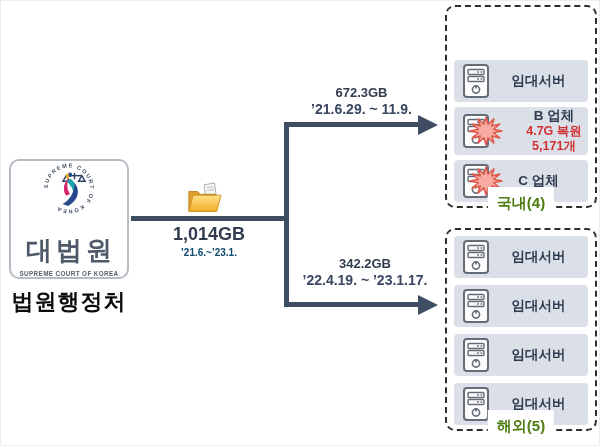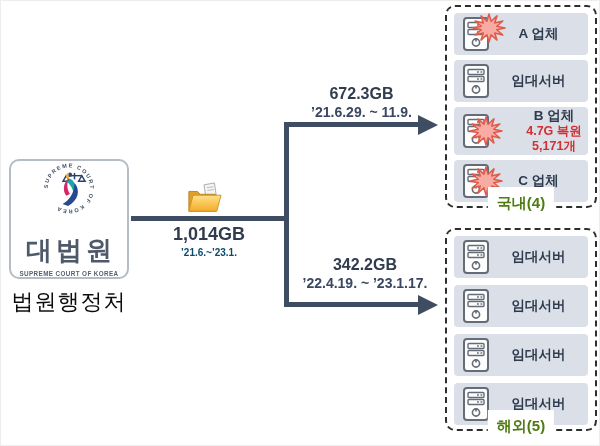--- a/index.html
+++ b/index.html
@@ -12,32 +12,32 @@
   .org-box{
     position:absolute;left:8px;top:158px;width:120px;height:120px;
     background:#fff;border:2px solid #b6bcc4;border-radius:10px;
     box-sizing:border-box;display:flex;flex-direction:column;
     align-items:center;justify-content:center;
   }
   .org-name{font-size:26px;font-weight:bold;color:#4e5a6a;letter-spacing:4px;margin-top:17px;text-indent:4px;}
   .org-name-en{font-size:6.3px;font-weight:bold;color:#556070;letter-spacing:.4px;margin-top:2px;}
   .org-dept{
     position:absolute;left:2px;top:286px;width:132px;text-align:center;
-    font-size:22px;font-weight:normal;color:#0c0c0c;letter-spacing:1px;
+    font-size:22px;font-weight:bold;color:#0c0c0c;letter-spacing:1px;
   }
   
   .line{position:absolute;background:#3f4d63;}
   .arrow-right{
     position:absolute;width:0;height:0;
     border-top:10px solid transparent;border-bottom:10px solid transparent;
     border-left:20px solid #3f4d63;
   }
   
   .flow-label{position:absolute;text-align:center;color:#313c4f;}
-  .flow-amount{font-size:16px;font-weight:bold;}
+  .flow-amount{font-size:13px;font-weight:bold;}
   .flow-period{font-size:14px;font-weight:600;color:#3a4760;margin-top:1px;}
   .total-amount{font-size:18px;font-weight:bold;}
   .total-period{font-size:10px;font-weight:600;color:#0c4a6e;margin-top:2px;}
   
   .group-box{
     position:absolute;width:152px;border:2px dashed #2e2e2e;border-radius:10px;
     box-sizing:border-box;background:#fff;
   }
   .group-label{
     position:absolute;left:50%;bottom:-12px;transform:translateX(-50%);
@@ -138,31 +138,20 @@
         <line x1="14" y1="15" x2="15.8" y2="15" stroke="#646c78" stroke-width="1.4"></line>
         <line x1="17.5" y1="15" x2="19.3" y2="15" stroke="#646c78" stroke-width="1.4"></line>
         <circle cx="13" cy="25.5" r="3.6" fill="none" stroke="#646c78" stroke-width="1.6"></circle>
         <line x1="13" y1="21" x2="13" y2="24.4" stroke="#646c78" stroke-width="1.6"></line>
       </g>
       <polygon id="burst-glyph" points="33,15 24.7,16.8 30.9,22 22.7,19.9 25,27.1 19.1,21.8 17,29 14.9,21.8 9,27.1 11.3,19.9 3.1,22 9.3,16.8 1,15 9.3,13.2 3.1,8 11.3,10.1 9,2.9 14.9,8.2 17,1 19.1,8.2 25,2.9 22.7,10.1 30.9,8 24.7,13.2" fill="#f7aba3" stroke="#e05a4a" stroke-width="1.5" stroke-linejoin="round"></polygon>
     </defs>
   </svg>
 
   <div class="group-box" style="left:444px;top:4px;height:203px;">
-    <div class="server-row" style="top:6px;">
-      <span class="icon-wrap">
-        <svg width="26" height="34" viewBox="0 0 26 34">
-            <use href="#server-glyph"></use>
-          </svg>
-        <svg class="burst" width="34" height="30" viewBox="0 0 34 30">
-            <use href="#burst-glyph"></use>
-          </svg>
-      </span>
-      <span class="server-label">A 업체</span>
-    </div>
     <div class="server-row" style="top:53px;">
       <span class="icon-wrap">
         <svg width="26" height="34" viewBox="0 0 26 34">
             <use href="#server-glyph"></use>
           </svg>
       </span>
       <span class="server-label">임대서버</span>
     </div>
     <div class="server-row tall" style="top:100px;gap:31px;">
       <span class="icon-wrap">

